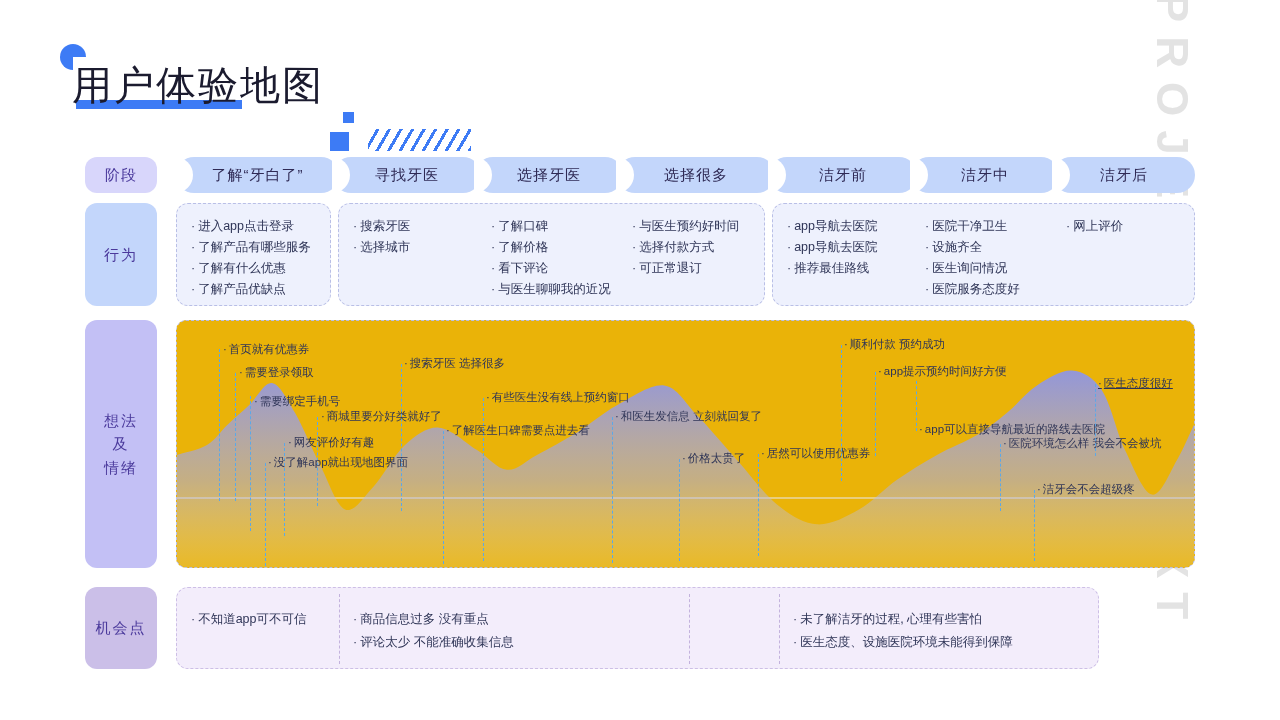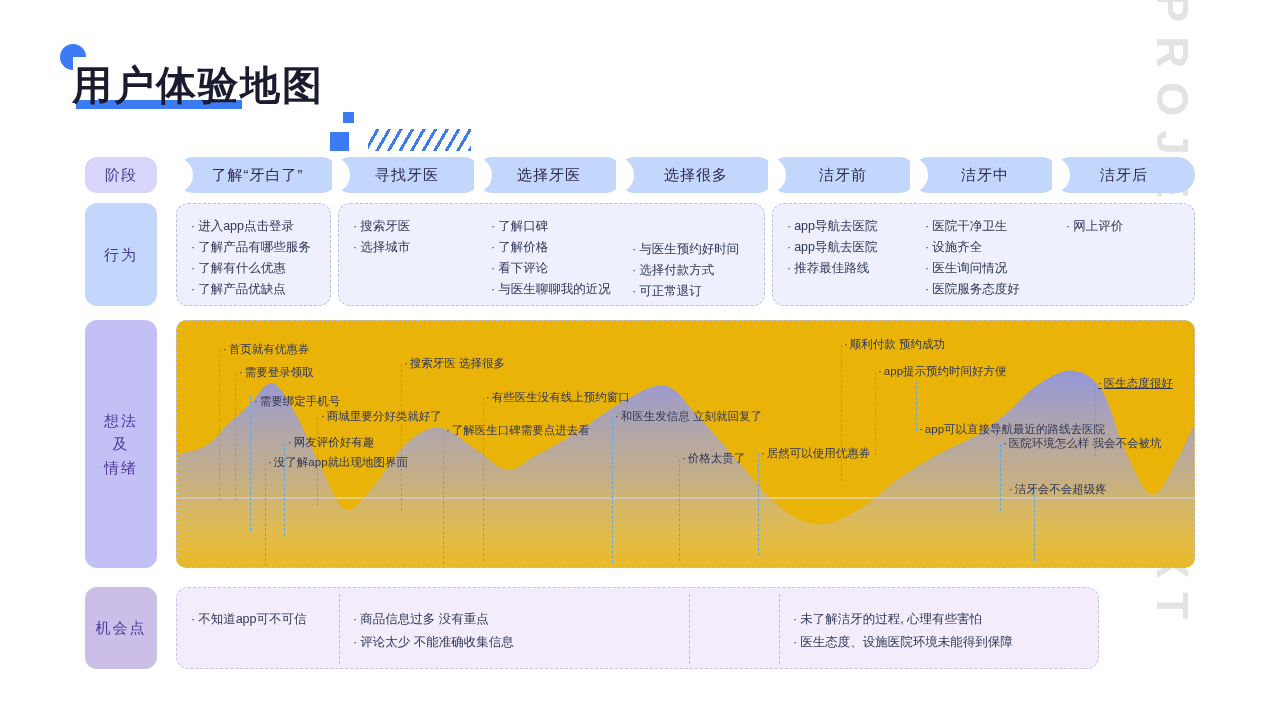--- a/index.html
+++ b/index.html
@@ -22,21 +22,21 @@
     content:""; position:absolute; left:13px; top:13px;
     width:13px; height:13px; background:#ffffff;
   }
   .title-underline {
     position: absolute; left: 20px; top: 56px;
     width: 166px; height: 9px; background: #3d7bf5;
   }
   .title-text {
     position: absolute; left: 16px; top: 14px;
     font-size: 40px; letter-spacing: 2px; color: #1b1b2f;
-    white-space: nowrap; font-weight: 700;
+    white-space: nowrap; font-weight: 400;
   }
   .sq-small {
     position: absolute; left: 287px; top: 68px;
     width: 11px; height: 11px; background: #3d7bf5;
   }
   .sq-big {
     position: absolute; left: 274px; top: 88px;
     width: 19px; height: 19px; background: #3d7bf5;
   }
   .hatch {
@@ -170,21 +170,21 @@
       <ul class="behav-col" style="left:14px;">
         <li>搜索牙医</li>
         <li>选择城市</li>
       </ul>
       <ul class="behav-col" style="left:152px;">
         <li>了解口碑</li>
         <li>了解价格</li>
         <li>看下评论</li>
         <li>与医生聊聊我的近况</li>
       </ul>
-      <ul class="behav-col" style="left:293px;margin-top:23px;">
+      <ul class="behav-col" style="left:293px;">
         <li>与医生预约好时间</li>
         <li>选择付款方式</li>
         <li>可正常退订</li>
       </ul>
     </div>
 
     <div class="behav-group" style="left:687px;width:423px;">
       <ul class="behav-col" style="left:14px;">
         <li>app导航去医院</li>
         <li>app导航去医院</li>
@@ -247,21 +247,21 @@
         <div class="ann" style="left: 584px; top: 127px;">居然可以使用优惠券</div>
         <div class="leader" style="left: 664px; top: 24px; height: 136px;"></div>
         <div class="ann" style="left: 667px; top: 18px;">顺利付款 预约成功</div>
         <div class="leader" style="left: 698px; top: 51px; height: 84px;"></div>
         <div class="ann" style="left: 701px; top: 45px;">app提示预约时间好方便</div>
         <div class="leader" style="left: 739px; top: 60px; height: 50px;"></div>
         <div class="ann" style="left: 742px; top: 103px;">app可以直接导航最近的路线去医院</div>
         <div class="leader" style="left: 823px; top: 123px; height: 67px;"></div>
         <div class="ann" style="left: 826px; top: 117px;">医院环境怎么样 我会不会被坑</div>
         <div class="leader" style="left: 857px; top: 169px; height: 71px;"></div>
-        <div class="ann" style="left: 832px; top: 163px;">洁牙会不会超级疼</div>
+        <div class="ann" style="left: 860px; top: 163px;">洁牙会不会超级疼</div>
         <div class="leader" style="left: 918px; top: 63px; height: 72px;"></div>
         <div class="ann" style="left: 921px; top: 57px; text-decoration: underline;">医生态度很好</div>
       </div>
   </div>
 
   <div class="opp-row">
     <div class="row-label" style="left:0px;top:0px;width:72px;height:82px;background:#cbbfe8;">机会点</div>
     <div class="opp-panel">
       <div class="opp-div" style="left:162px;"></div>
       <div class="opp-div" style="left:512px;"></div>

